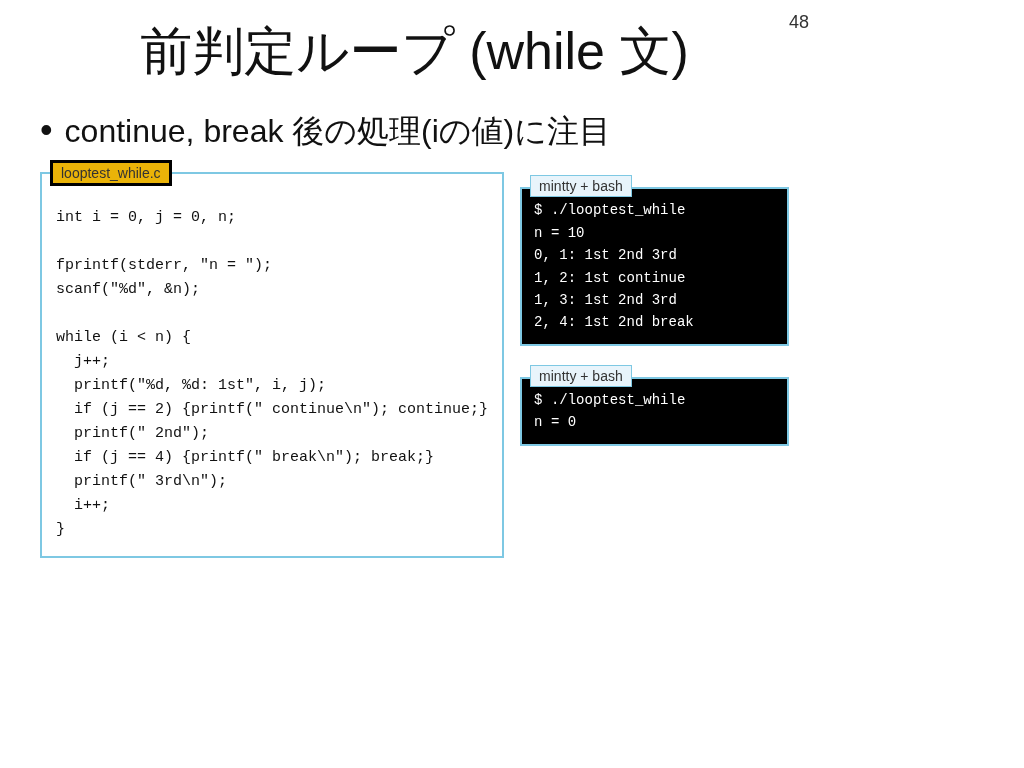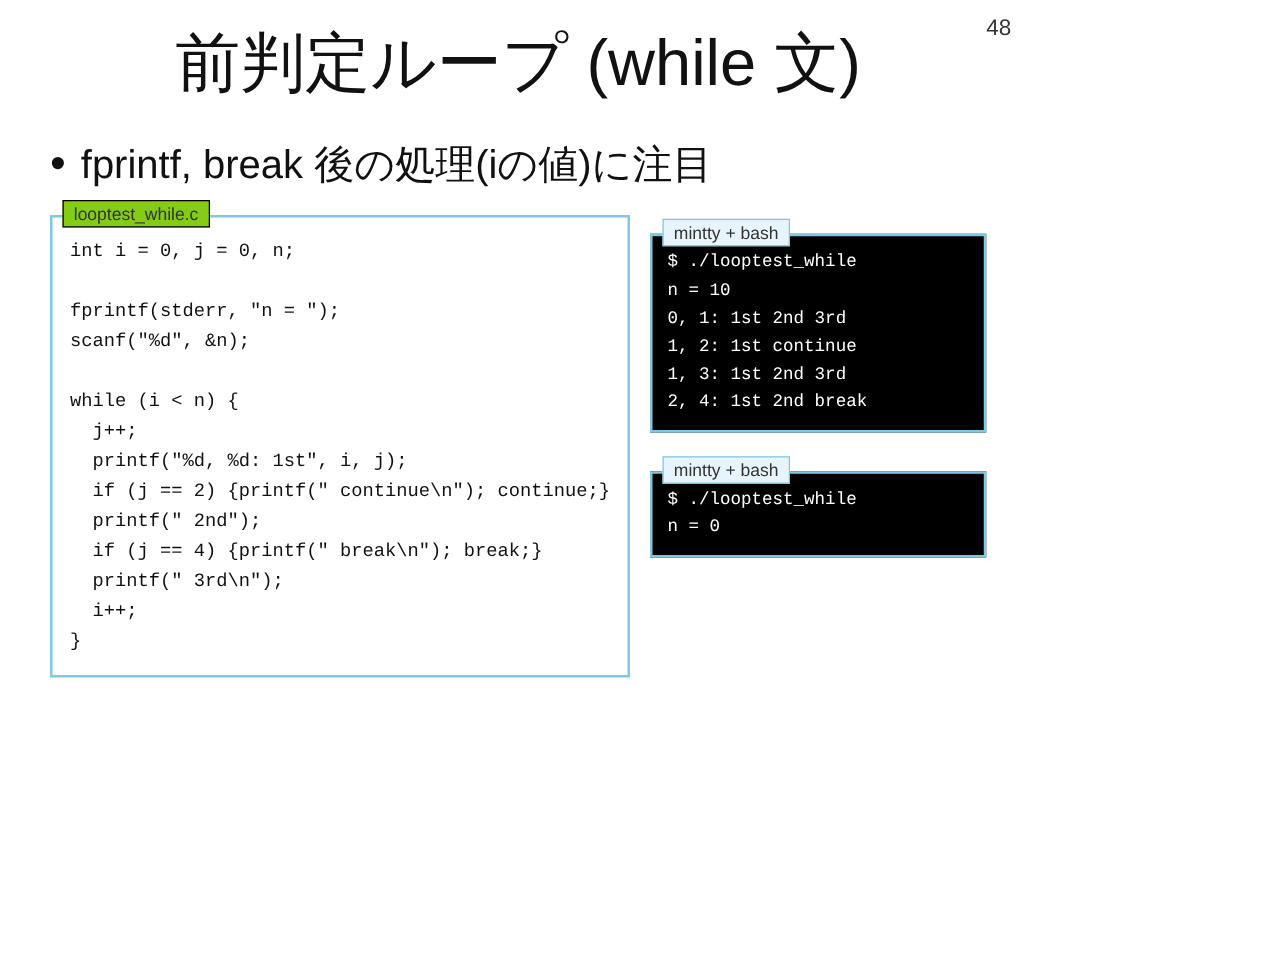--- a/index.html
+++ b/index.html
@@ -77,29 +77,29 @@
       flex: 1;
       border: 2px solid #7ec8e3;
       background: #ffffff;
       position: relative;
     }
 
     .code-panel-title {
       position: absolute;
       top: -14px;
       left: 8px;
-      background: #84cc16;
-      border: 1px solid #000000;
+      background: #eab308;
+      border: 3px solid #000000;
       padding: 2px 8px;
       font-size: 14px;
       color: #333;
     }
 
     .code-content {
-      padding: 16px 14px 14px 14px;
+      padding: 32px 14px 14px 14px;
       font-family: 'Courier New', Courier, monospace;
       font-size: 15px;
       color: #111;
       line-height: 1.6;
       white-space: pre;
     }
 
     
     .terminal-panels {
       display: flex;
@@ -145,21 +145,21 @@
 
   
 
   
   <div class="slide-title">前判定ループ (while 文)</div>
 
   
   <div class="bullet-section">
     <div class="bullet-item">
       <span class="bullet-dot">•</span>
-      <span>fprintf, break 後の処理(iの値)に注目</span>
+      <span>continue, break 後の処理(iの値)に注目</span>
     </div>
   </div>
 
   
   <div class="content-area">
 
     <div class="code-panel">
       <div class="code-panel-title">looptest_while.c</div>
       <div class="code-content">int i = 0, j = 0, n;
 

